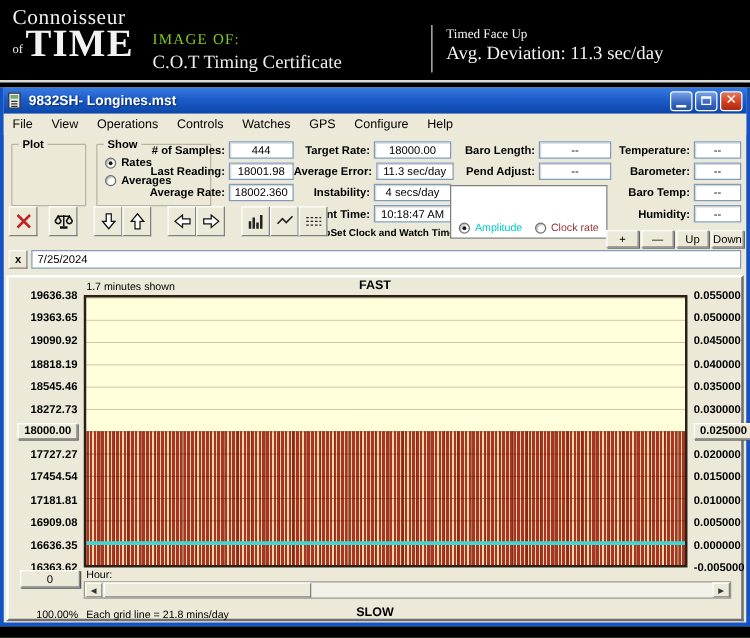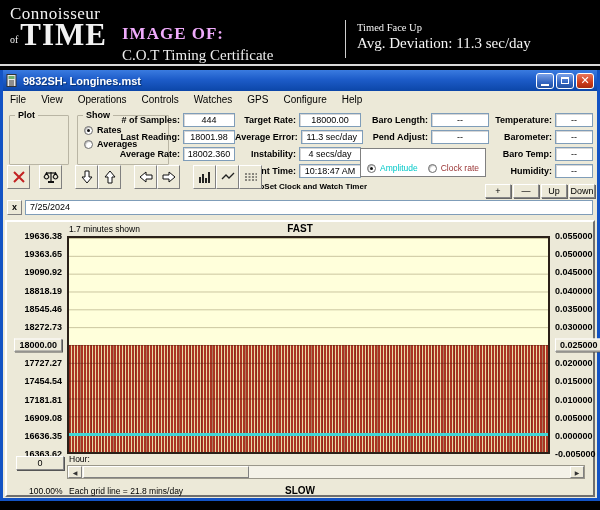--- a/index.html
+++ b/index.html
@@ -9,21 +9,21 @@
 
   
   .cert-header { position:absolute; top:0; left:0; width:600px; height:66px; background:#000;
     border-bottom:2px solid #d9d9d9; color:#fff; }
   .logo { position:absolute; left:10px; top:4px; font-family:"Liberation Serif","DejaVu Serif",serif; color:#f2f2f2; }
   .logo-line1 { font-size:17px; letter-spacing:.5px; }
   .logo-line2 { display:flex; align-items:flex-end; margin-top:-3px; }
   .logo-of { font-size:10px; margin-right:2px; padding-bottom:4px; }
   .logo-time { font-size:31px; font-weight:700; letter-spacing:1px; line-height:.9; }
   .imageof-block { position:absolute; left:122px; top:24px; font-family:"Liberation Serif","DejaVu Serif",serif; }
-  .imageof { color:#f0abfc; font-size:17px; font-weight:700; letter-spacing:1px; }
+  .imageof { color:#84cc16; font-size:12px; font-weight:400; letter-spacing:1px; }
   .certname { color:#ededed; font-size:15px; margin-top:3px; }
   .hdr-divider { position:absolute; left:345px; top:20px; width:1px; height:38px; background:#cfcfcf; }
   .timing-block { position:absolute; left:357px; top:22px; font-family:"Liberation Serif","DejaVu Serif",serif; color:#f5f5f5; }
   .timed-face { font-size:10.5px; }
   .avg-dev { font-size:15px; margin-top:2px; }
 
   
   .window { position:absolute; top:70px; left:0; width:600px; height:431px;
     background:#ECE9D8; border:3px solid #1353C4; border-top:none; }
   .titlebar { height:21px; background:linear-gradient(180deg,#3A7BE0 0%,#1D5CC9 45%,#0C46A8 100%);
@@ -68,21 +68,21 @@
   .flabel { flex:1; text-align:right; font-size:9px; font-weight:700; white-space:nowrap; }
   .fbox { background:#fff; border:1px solid #7F9DB9; box-shadow:inset 1px 1px 0 #d6d6d6;
     font-size:9px; text-align:center; flex:none; height:14px; line-height:12px; }
   .f-samples .fbox { width:52px; }
   .f-rates .fbox { width:62px; }
   .f-pend .fbox { width:58px; }
   .f-env .fbox { width:38px; }
 
   .microset { position:absolute; left:240px; top:74px; width:140px; font-size:8px; font-weight:700; white-space:nowrap; }
 
-  .mode-panel { position:absolute; left:357px; top:40px; width:126px; height:29px;
+  .mode-panel { position:absolute; left:357px; top:40px; width:126px; height:43px;
     background:#fff; border:1px solid #808080; display:flex; align-items:flex-end;
     justify-content:space-between; padding:2px 6px 3px 6px; }
   .mode-panel .radio-item { font-weight:400; font-size:8.5px; }
 
   .adjust-row { position:absolute; left:482px; top:76px; display:flex; gap:2px; }
   .adjust-btn { width:26px; height:14px; font-size:9px; line-height:12px; text-align:center;
     background:#ECE9D8; border:1px solid #888; border-top-color:#fff; border-left-color:#fff;
     box-shadow:1px 1px 0 #666; }
 
   

